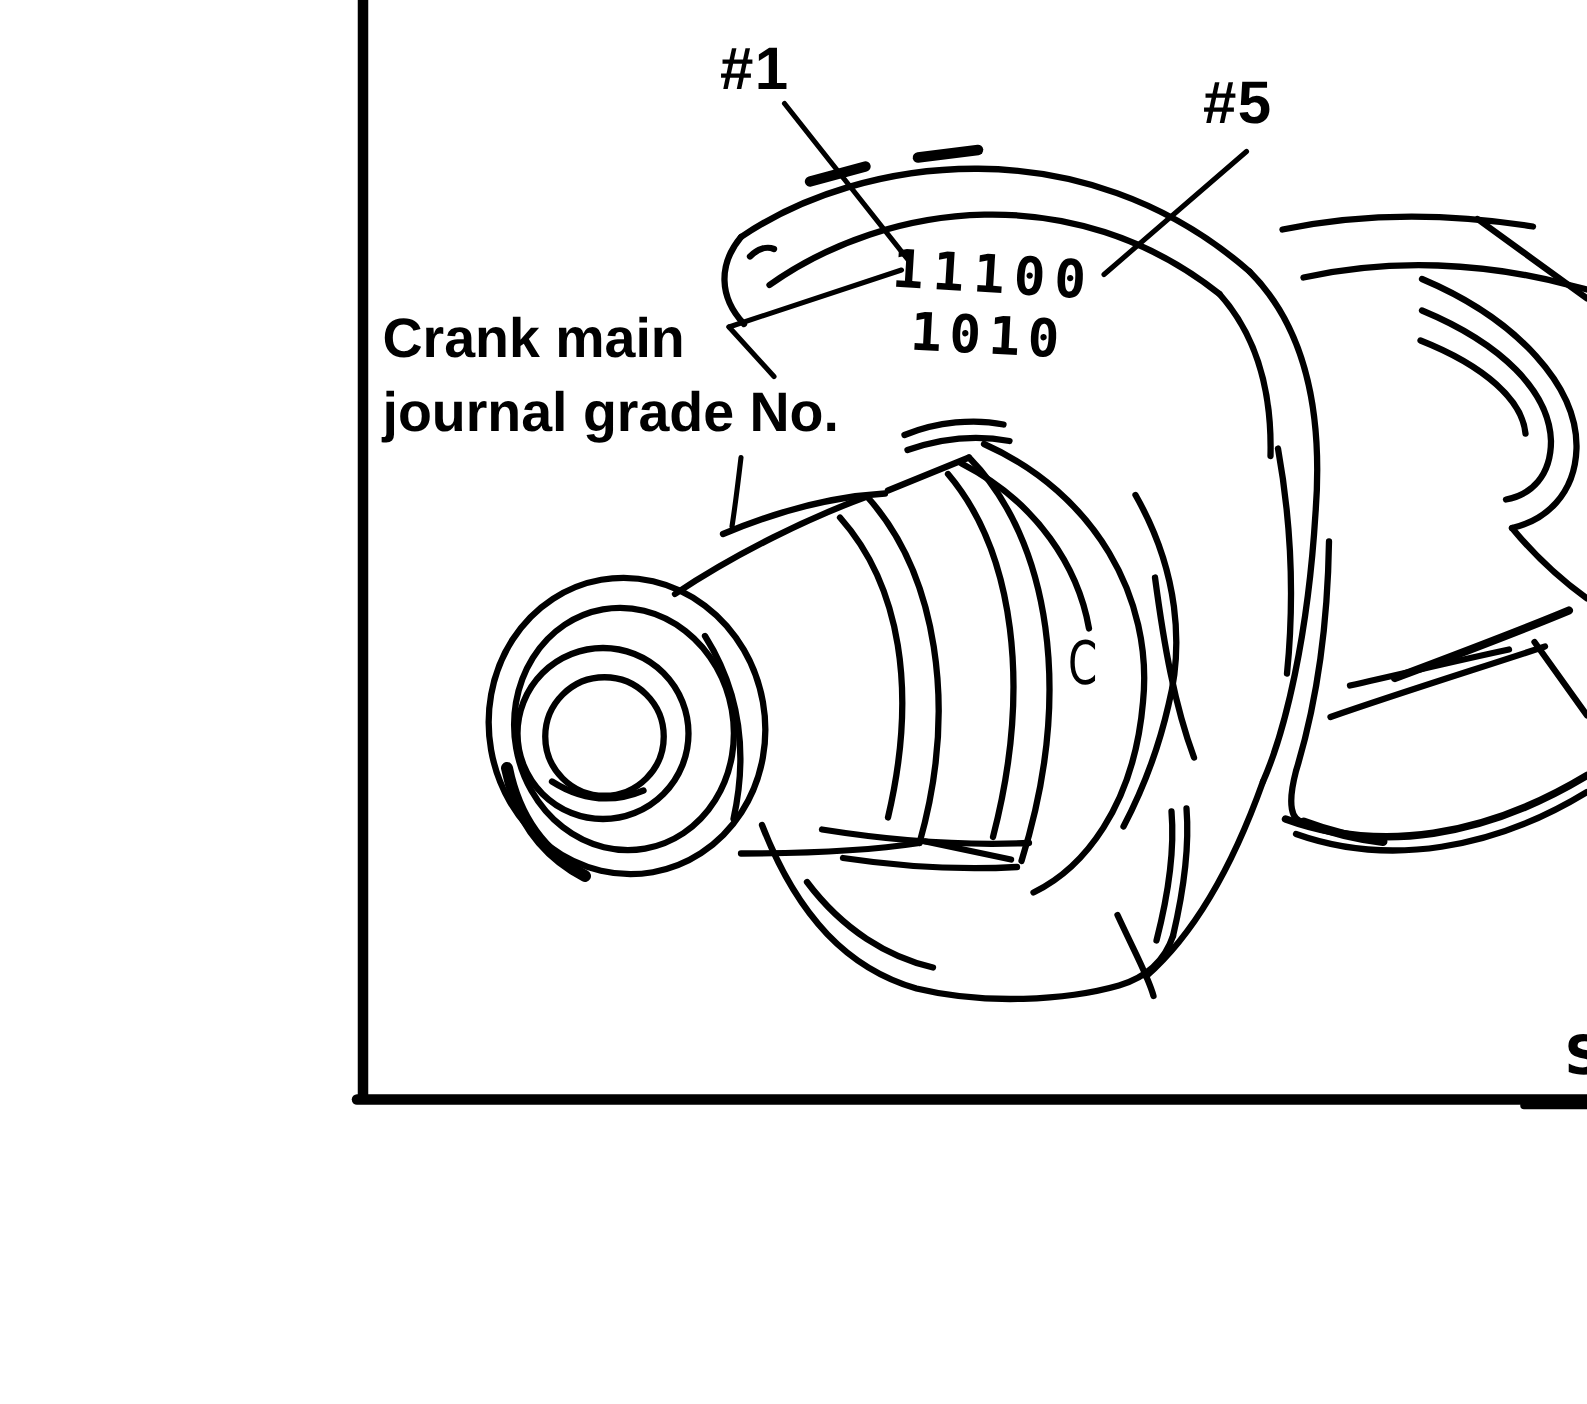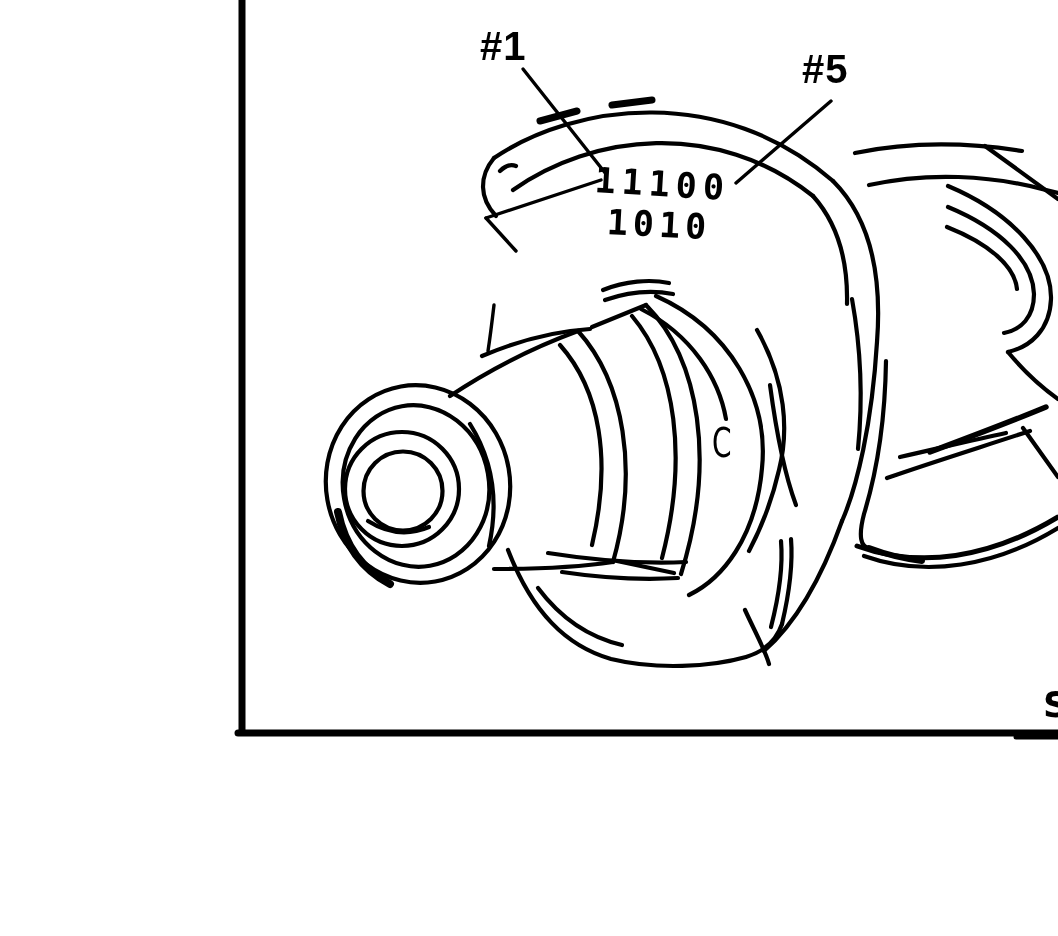--- a/index.html
+++ b/index.html
@@ -122,20 +122,24 @@
         <path d="M538,588 C562,620 592,638 622,645"></path>
         <path d="M745,610 C757,636 766,652 769,664"></path>
       </g>
     </g>
   </svg>
 
   <div class="txt callout" style="left:480px;top:24px;">#1</div>
 
   <div class="txt callout" style="left:802px;top:47px;">#5</div>
 
+  <div class="txt grade-label" style="left:255px;top:201px;">
+    <div>Crank main</div>
+    <div>journal grade No.</div>
+  </div>
 
   <div class="txt stamp stamp-r1" style="left:596px;top:160px;">11100</div>
 
   <div class="txt stamp stamp-r2" style="left:608px;top:202px;">1010</div>
 
   <div class="txt c-mark" style="left:712px;top:420px;">C</div>
 
   <div class="txt corner-code" style="left:1043px;top:684px;">S</div>
 
 </div>

